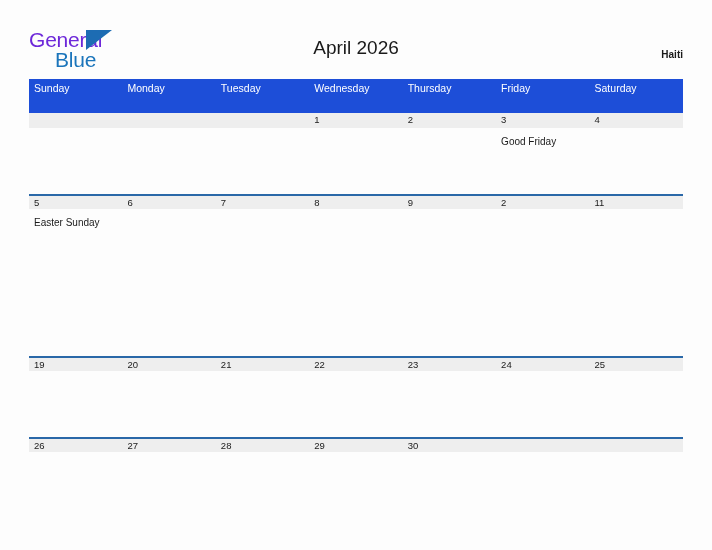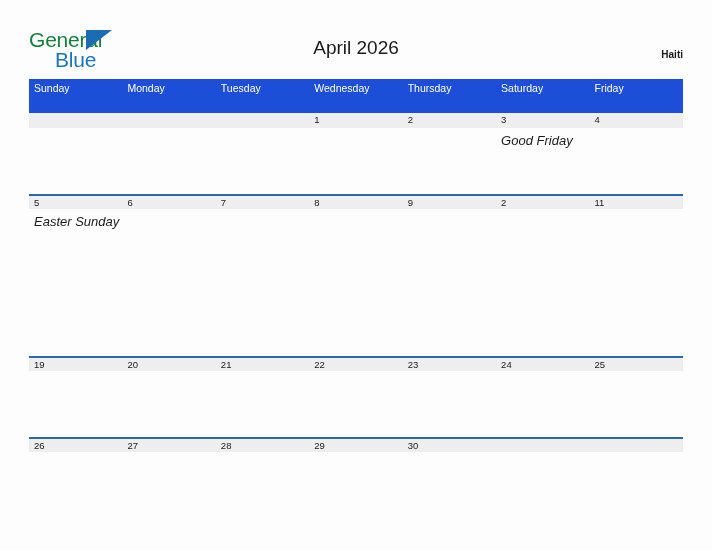--- a/index.html
+++ b/index.html
@@ -30,21 +30,21 @@
     top: 28px;
     width: 150px;
     height: 46px;
   }
   .logo-general {
     position: absolute;
     left: 0;
     top: 0;
     font-size: 21px;
     line-height: 24px;
-    color: #15803d;
+    color: #6d28d9;
     letter-spacing: -0.2px;
     white-space: nowrap;
   }
   .logo-triangle {
     position: absolute;
     left: 57px;
     top: 2px;
     width: 0;
     height: 0;
     border-left: 26px solid #1d6cb3;
@@ -140,25 +140,24 @@
     display: flex;
     width: 654px;
     height: 64px;
   }
   .event-cell {
     width: 93.428px;
     padding-left: 5px;
     padding-top: 3px;
   }
   .event-text {
-    font-size: 13px;
+    font-size: 10px;
     line-height: 12px;
     color: #1a1a1a;
     white-space: nowrap;
-    font-style: italic;
   }
 </style>
 </head>
 <body>
 
 <div class="top-bar">
 
   <div class="logo">
     <span class="logo-general">General</span>
     <span class="logo-triangle"></span>
@@ -172,22 +171,22 @@
 </div>
 
 <div class="calendar">
 
   <div class="weekday-row">
     <div class="weekday-cell">Sunday</div>
     <div class="weekday-cell">Monday</div>
     <div class="weekday-cell">Tuesday</div>
     <div class="weekday-cell">Wednesday</div>
     <div class="weekday-cell">Thursday</div>
+    <div class="weekday-cell">Friday</div>
     <div class="weekday-cell">Saturday</div>
-    <div class="weekday-cell">Friday</div>
   </div>
 
   <div class="week-row first">
     <div class="daybar">
       <div class="daynum"></div>
       <div class="daynum"></div>
       <div class="daynum"></div>
       <div class="daynum">1</div>
       <div class="daynum">2</div>
       <div class="daynum">3</div>

